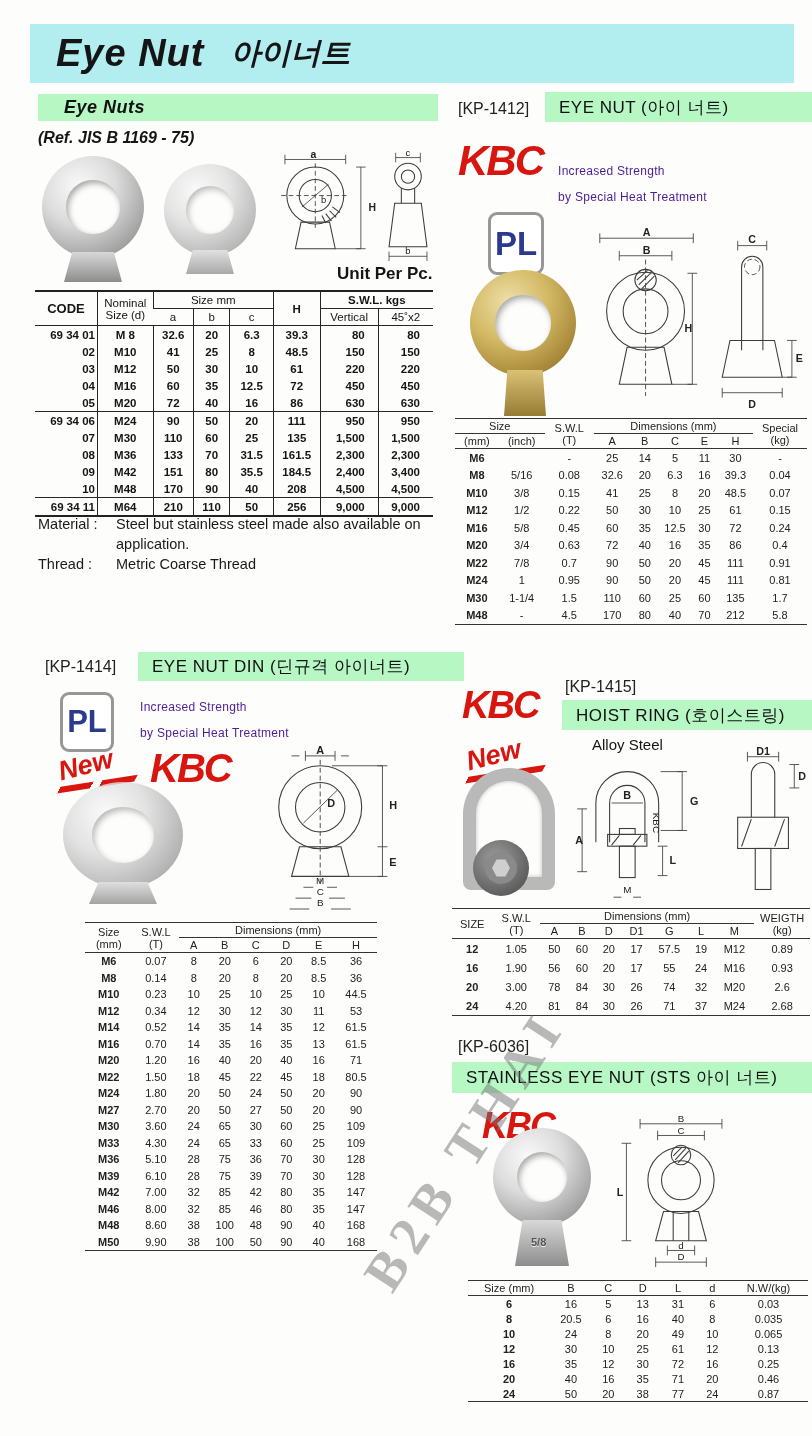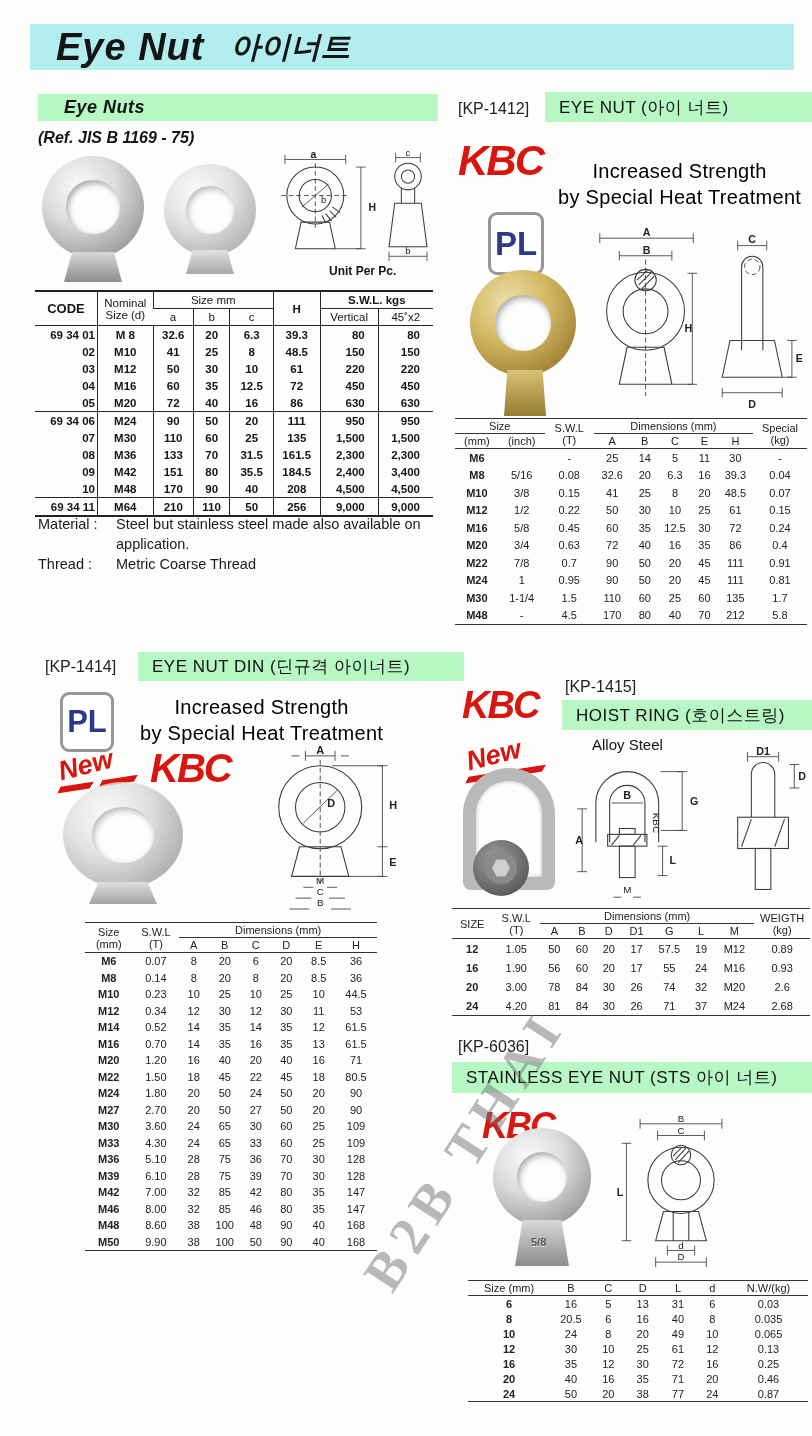--- a/index.html
+++ b/index.html
@@ -13,23 +13,23 @@
   .kbc{color:#d8150f;font-weight:900;font-style:italic;letter-spacing:-2px;
        font-family:"Liberation Sans",sans-serif;line-height:1;}
   .new-logo{display:inline-block;color:#d8150f;font-weight:700;font-style:italic;
             font-size:27px;transform:rotate(-14deg);line-height:1;}
   .new-wrap::after{content:"";display:block;width:74px;height:7px;margin-top:2px;
             background:linear-gradient(to right,transparent 0 6%,#d8150f 6% 46%,transparent 46% 57%,#d8150f 57% 100%);
             transform:skewX(-35deg) rotate(-10deg);}
   .pl-box{border:3px solid #979797;border-radius:9px;background:#fff;
           display:flex;align-items:center;justify-content:center;
           color:#2b3a8c;font-weight:900;}
-  .tagline{font-size:20px;line-height:26px;color:#000000;letter-spacing:.3px;text-align:center;}
+  .tagline{font-size:12px;line-height:26px;color:#4c1d95;letter-spacing:.3px;}
   
-  .title-bar{left:30px;top:24px;width:764px;height:46px;background:#b2eef0;
+  .title-bar{left:30px;top:24px;width:764px;height:59px;background:#b2eef0;
              display:flex;align-items:center;}
   .title-en{font-size:38px;font-weight:900;font-style:italic;margin-left:26px;letter-spacing:1px;}
   .title-ko{font-size:30px;font-weight:700;font-style:italic;margin-left:26px;}
   
   table{border-collapse:collapse;}
   
   .t1{width:398px;border-top:2px solid #222;border-bottom:2px solid #222;font-size:11.5px;}
   .t1 th{font-weight:700;}
   .t1 td{font-weight:600;}
   .t1 tr > *:not(:first-child){border-left:1.4px solid #262626;}
@@ -139,21 +139,21 @@
     <circle class="dln" cx="31" cy="28" r="14"></circle>
       <circle class="dln" cx="31" cy="28" r="7"></circle>
     <line class="dln" x1="24" y1="40" x2="24" y2="56"></line>
       <line class="dln" x1="38" y1="40" x2="38" y2="56"></line>
     <polygon class="dln" points="17,56 45,56 51,102 11,102"></polygon>
     <line class="dim" x1="11" y1="112" x2="51" y2="112"></line>
       <line class="dim" x1="11" y1="107" x2="11" y2="117"></line>
       <line class="dim" x1="51" y1="107" x2="51" y2="117"></line>
     <text class="dl" x="31" y="110" text-anchor="middle">b</text>
   </svg>
-  <div class="abs" style="left:329px;top:264px;font-size:12px;font-weight:700;">Unit Per Pc.</div>
+  <div class="abs" style="left:337px;top:264px;font-size:17px;font-weight:700;">Unit Per Pc.</div>
 
   <table class="abs t1" style="left:35px;top:290px;">
     <thead>
       <tr>
         <th rowspan="2" style="width:66px;font-size:13px;">CODE</th>
         <th rowspan="2" style="width:54px;font-weight:400;">
           <div>Nominal</div>
             <div>Size (d)</div>
         </th>
         <th colspan="3" style="border-bottom:1.2px solid #262626;font-weight:400;">Size mm</th>

